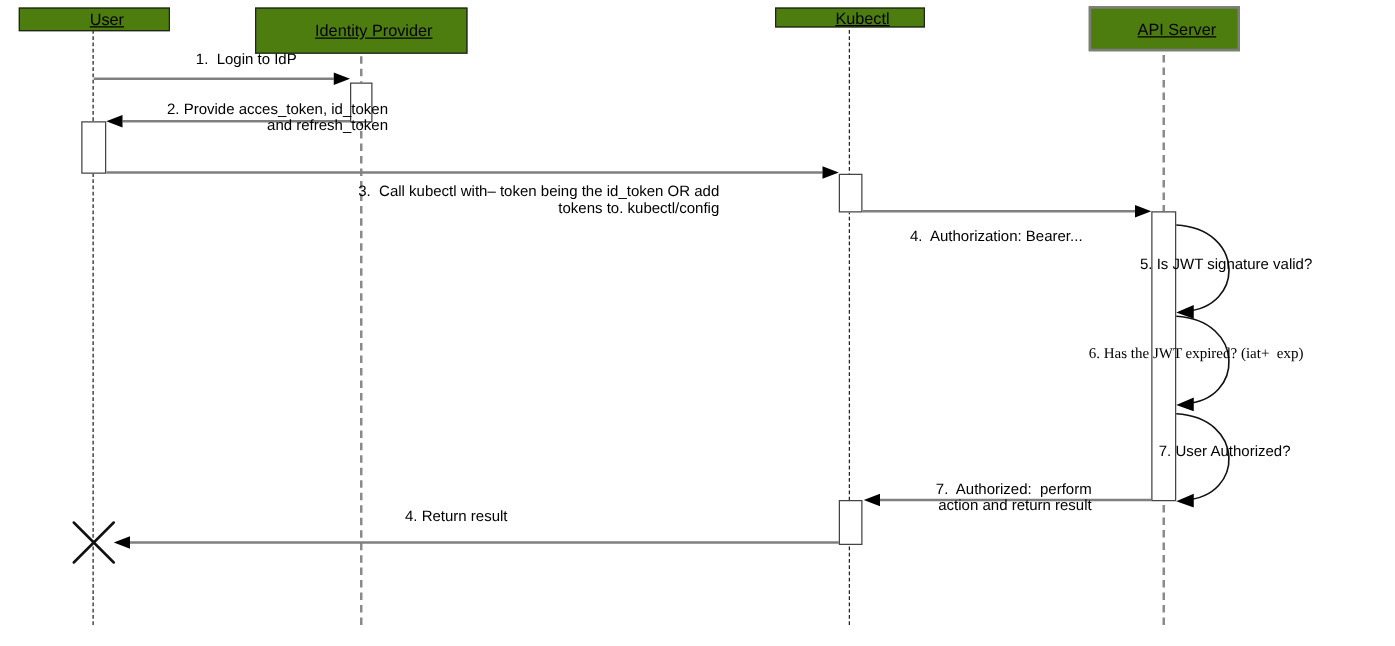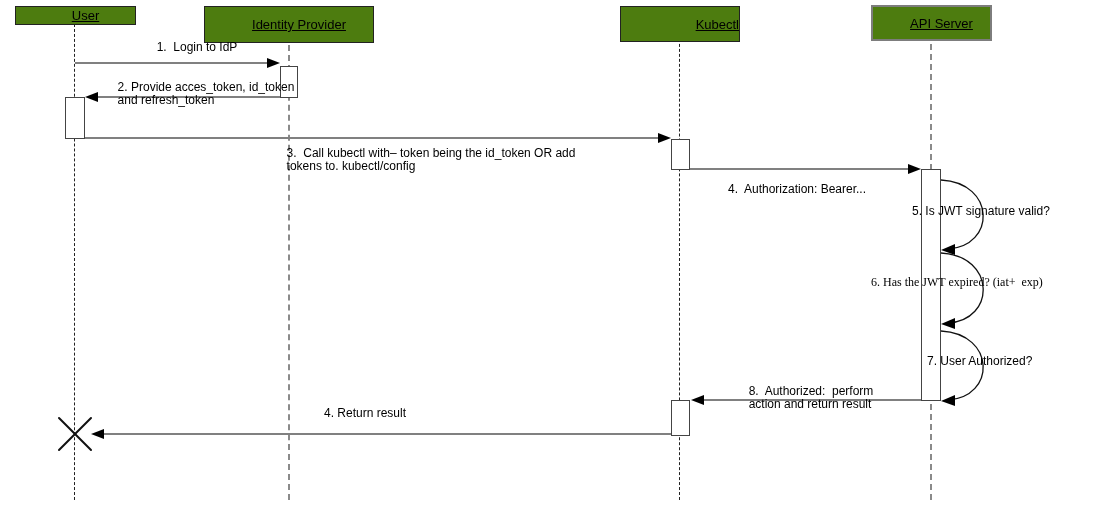--- a/index.html
+++ b/index.html
@@ -12,77 +12,77 @@
   .lifeline{position:absolute;width:0;z-index:1;}
   .lifeline.primary{border-left:1px dashed #222;}
   .lifeline.secondary{border-left:2px dashed #8a8a8a;}
   .activation{position:absolute;box-sizing:border-box;background:#fff;border:1px solid #444;z-index:4;}
   .msg-line{position:absolute;height:2px;background:#808080;z-index:3;}
   .head-right{position:absolute;width:0;height:0;border-top:5px solid transparent;
               border-bottom:5px solid transparent;border-left:13px solid #000;z-index:6;}
   .head-left{position:absolute;width:0;height:0;border-top:5px solid transparent;
              border-bottom:5px solid transparent;border-right:13px solid #000;z-index:6;}
   .msg-label{position:absolute;font-size:12px;line-height:13px;white-space:pre;z-index:7;}
-  .msg-label.centered{transform:translateX(-50%);text-align:left;}
+  .msg-label.centered{transform:translateX(-50%);text-align:right;}
   #overlay{position:absolute;left:0;top:0;z-index:6;}
 </style>
 </head>
 <body>
 
 <div id="canvas">
 
   <div class="lifeline primary" style="left:74px;top:24px;height:476px;"></div>
   <div class="lifeline secondary" style="left:288px;top:25px;height:475px;"></div>
   <div class="lifeline primary" style="left:679px;top:24px;height:476px;"></div>
   <div class="lifeline secondary" style="left:930px;top:24px;height:476px;"></div>
 
   <div class="actor-box" style="left:15px;top:6px;width:121px;height:19px;">
     <span class="actor-label">User</span>
   </div>
   <div class="actor-box" style="left:204px;top:6px;width:170px;height:37px;">
     <span class="actor-label">Identity Provider</span>
   </div>
-  <div class="actor-box" style="left:620px;top:6px;width:120px;height:36px;justify-content:flex-end;">
+  <div class="actor-box" style="left:620px;top:6px;width:120px;height:16px;">
     <span class="actor-label">Kubectl</span>
   </div>
   <div class="actor-box thick" style="left:871px;top:5px;width:121px;height:36px;">
     <span class="actor-label">API Server</span>
   </div>
 
   <div class="activation" style="left:65px;top:97px;width:20px;height:42px;"></div>
   <div class="activation" style="left:280px;top:66px;width:18px;height:32px;"></div>
   <div class="activation" style="left:671px;top:139px;width:19px;height:31px;"></div>
   <div class="activation" style="left:921px;top:169px;width:20px;height:232px;"></div>
   <div class="activation" style="left:671px;top:400px;width:19px;height:36px;"></div>
 
   <div class="msg-line" style="left:75px;top:62px;width:192px;"></div>
   <div class="head-right" style="left:267px;top:58px;"></div>
   <div class="msg-label centered" style="left:197px;top:41px;">1.  Login to IdP</div>
 
   <div class="msg-line" style="left:98px;top:96px;width:182px;"></div>
   <div class="head-left" style="left:85px;top:92px;"></div>
-  <div class="msg-label centered" style="left:206px;top:81px;">2. Provide acces_token, id_token
+  <div class="msg-label centered" style="left:222px;top:81px;">2. Provide acces_token, id_token
 and refresh_token</div>
 
   <div class="msg-line" style="left:85px;top:137px;width:573px;"></div>
   <div class="head-right" style="left:658px;top:133px;"></div>
   <div class="msg-label centered" style="left:431px;top:147px;">3.  Call kubectl with– token being the id_token OR add
 tokens to. kubectl/config</div>
 
   <div class="msg-line" style="left:690px;top:168px;width:218px;"></div>
   <div class="head-right" style="left:908px;top:164px;"></div>
   <div class="msg-label centered" style="left:797px;top:183px;">4.  Authorization: Bearer...</div>
 
   <div class="msg-label" style="left:912px;top:205px;text-align:right;">5. Is JWT signature valid?</div>
   <div class="msg-label" style="left:871px;top:276px;font-family:Liberation Serif, serif;">6. Has the JWT expired? (iat+  exp)</div>
   <div class="msg-label" style="left:927px;top:355px;">7. User Authorized?</div>
 
   <div class="msg-line" style="left:704px;top:399px;width:217px;"></div>
   <div class="head-left" style="left:691px;top:395px;"></div>
-  <div class="msg-label centered" style="left:811px;top:385px;">8.  Authorized:  perform
+  <div class="msg-label centered" style="left:811px;top:385px;">7.  Authorized:  perform
 action and return result</div>
 
   <div class="msg-line" style="left:104px;top:433px;width:568px;"></div>
   <div class="head-left" style="left:91px;top:429px;"></div>
   <div class="msg-label centered" style="left:365px;top:407px;">4. Return result</div>
 
   <svg id="overlay" width="1116" height="517" viewBox="0 0 1116 517">
     <path d="M 941 180 C 996 183, 996 246, 948 249" fill="none" stroke="#111" stroke-width="1.3"></path>
     <polygon points="941,250 955,244 955,255" fill="#000"></polygon>
     <path d="M 941 253 C 996 256, 996 320, 948 323" fill="none" stroke="#111" stroke-width="1.3"></path>

